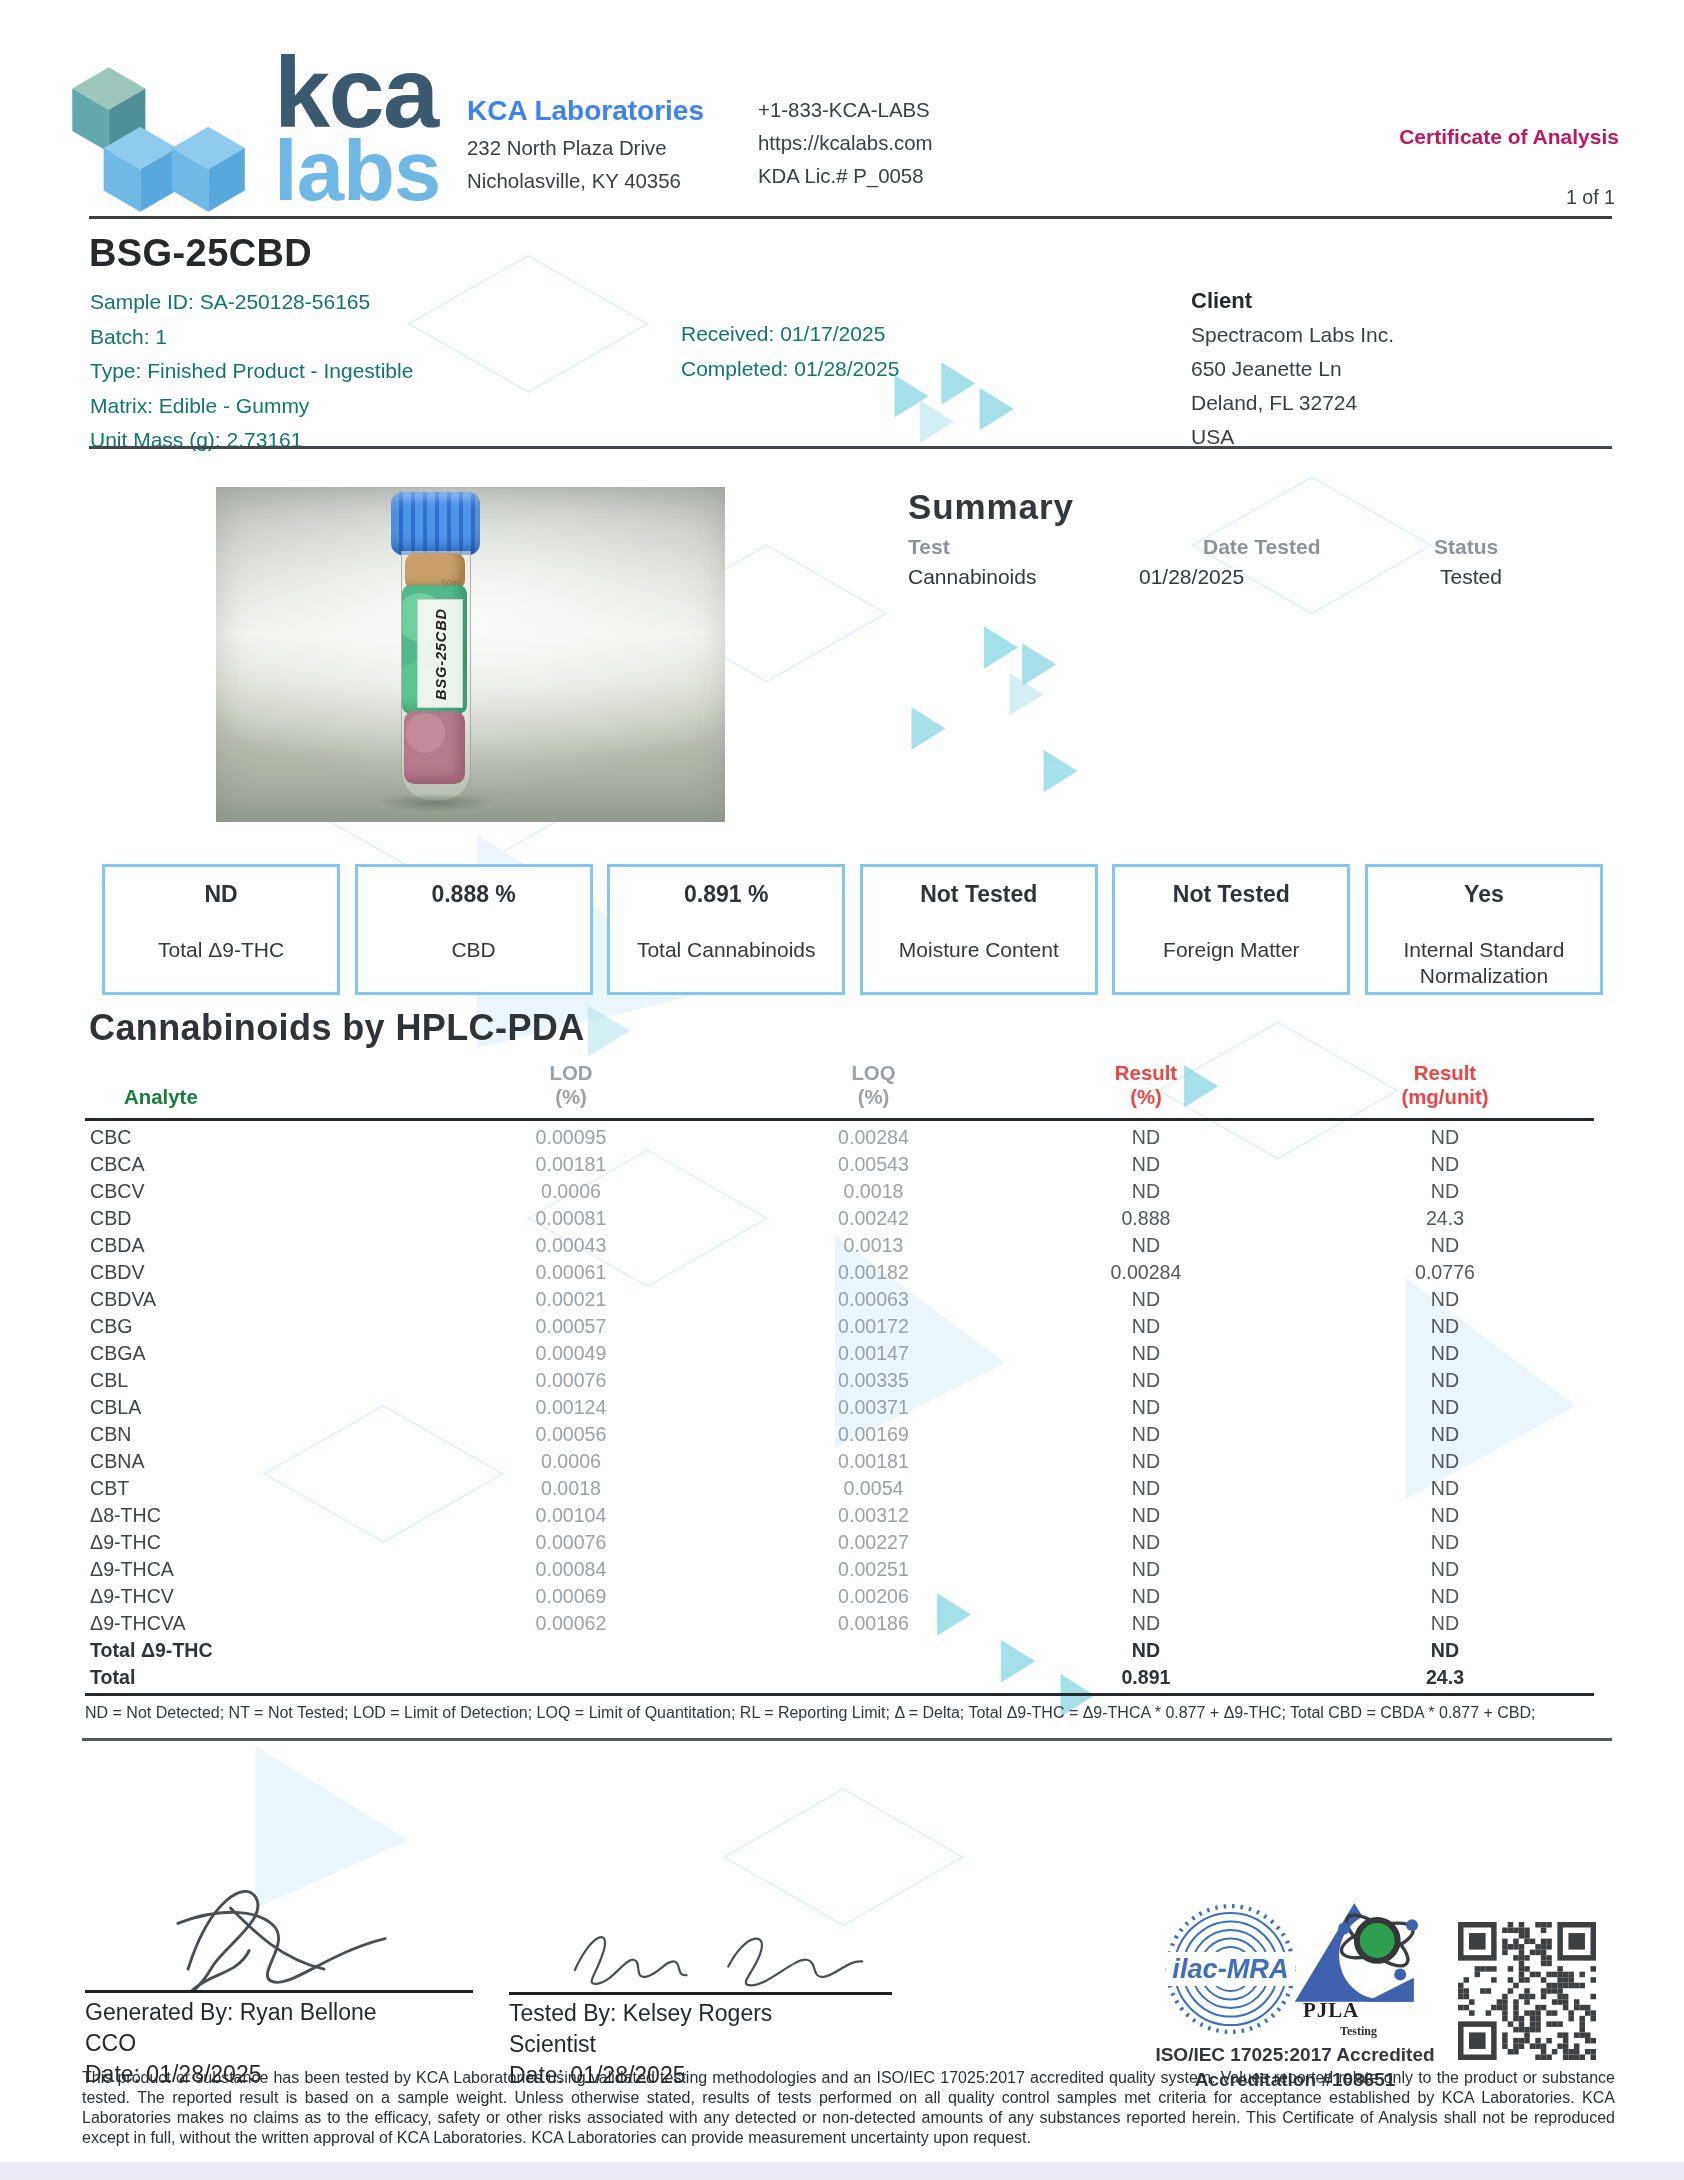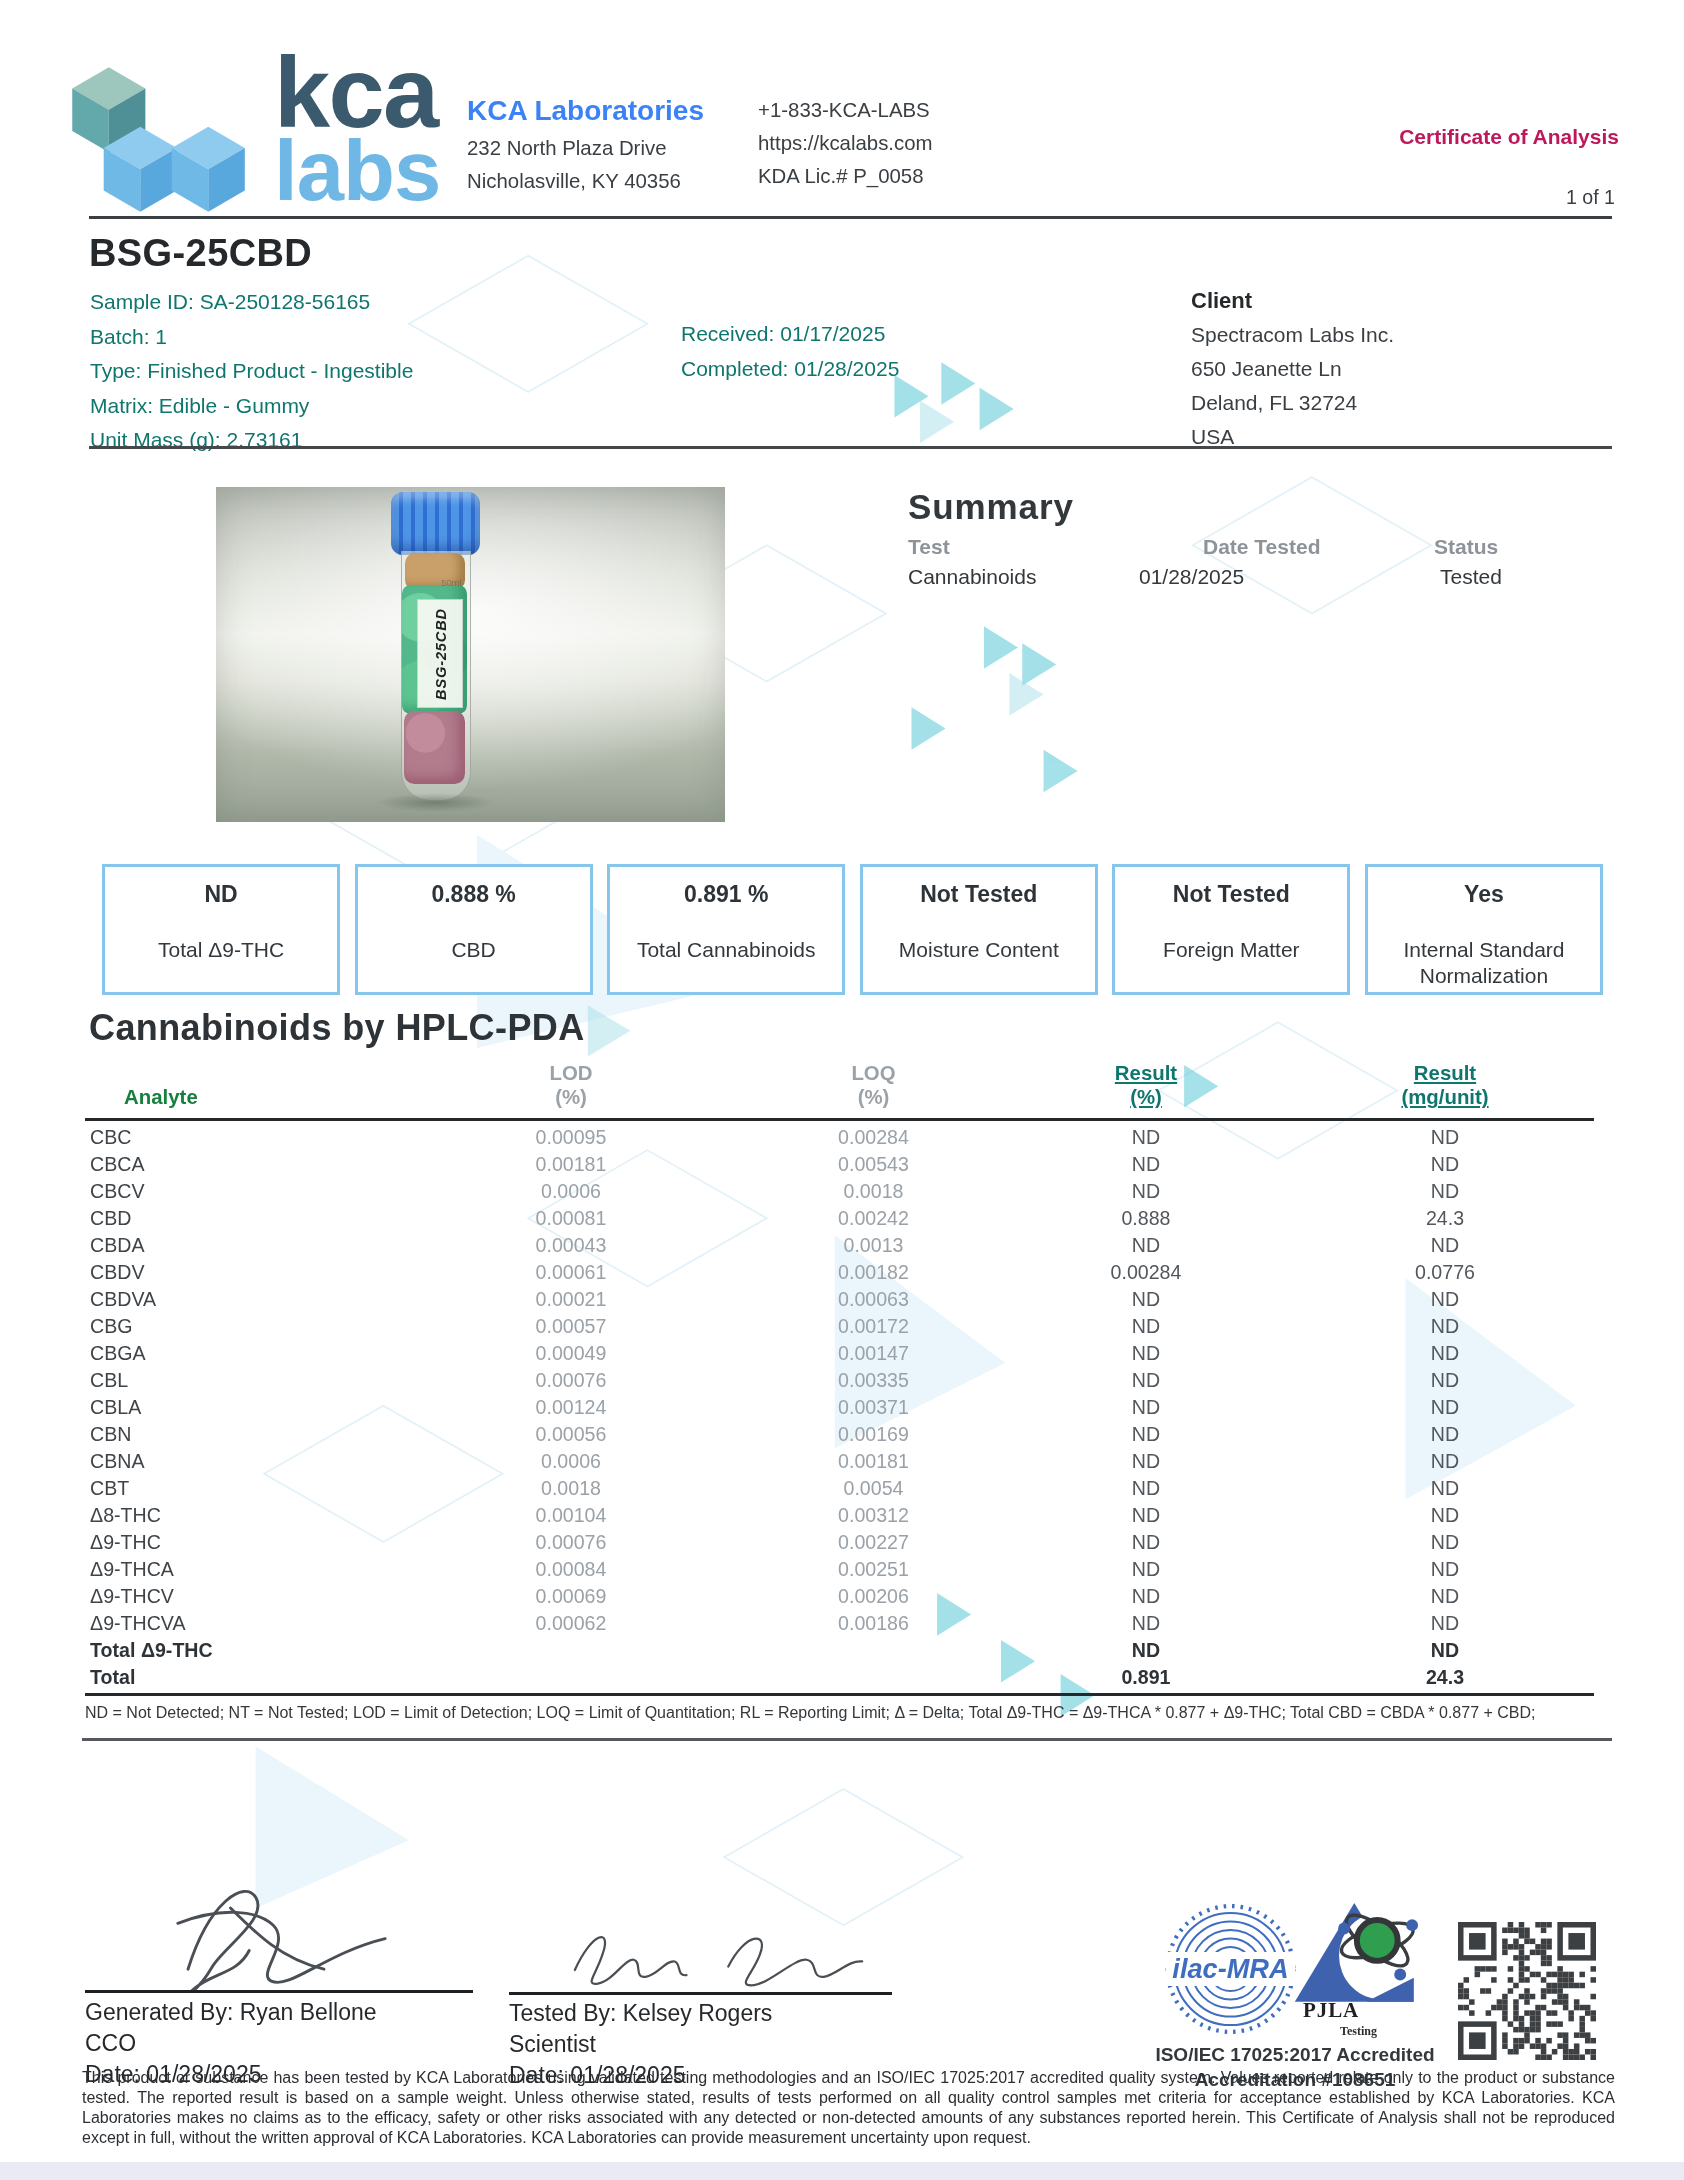--- a/index.html
+++ b/index.html
@@ -79,21 +79,21 @@
 
   
   .section-heading{left:89px;top:1007px;font-size:36px;font-weight:800;color:#2e3338;letter-spacing:0.4px;}
   .tbl{left:85px;top:1061px;width:1509px;}
   .trow{display:grid;grid-template-columns:307px 358px 247px 298px 300px;align-items:end;}
   .thead .c{font-size:20.4px;line-height:1.2;}
   .c1{text-align:left;padding-left:5.1px;}
   .c2,.c3,.c4,.c5{text-align:center;}
   .h-analyte{font-weight:700;color:#15803d;margin-left:34px;}
   .h-gray{font-weight:700;color:#9aa1a7;}
-  .h-dark{font-weight:700;color:#0f766e;text-decoration:underline;}
+  .h-dark{font-weight:700;color:#ef4444;}
   .rule-thead{left:85px;top:1118px;width:1509px;height:3.4px;background:#26292c;}
   .tbody{left:85px;top:1124px;width:1509px;}
   .tbody .trow{height:27px;align-items:center;}
   .tbody .c{font-size:19.6px;}
   .td-analyte{color:#3f4449;}
   .td-lod,.td-loq{color:#9aa1a7;}
   .td-res{color:#51575c;}
   .trow.bold .c{font-weight:700;color:#2e3338;}
   .rule-tfoot{left:85px;top:1693px;width:1509px;height:3.4px;background:#26292c;}
   .footnote{left:85px;top:1704px;width:1525px;font-size:16px;color:#33383c;}

